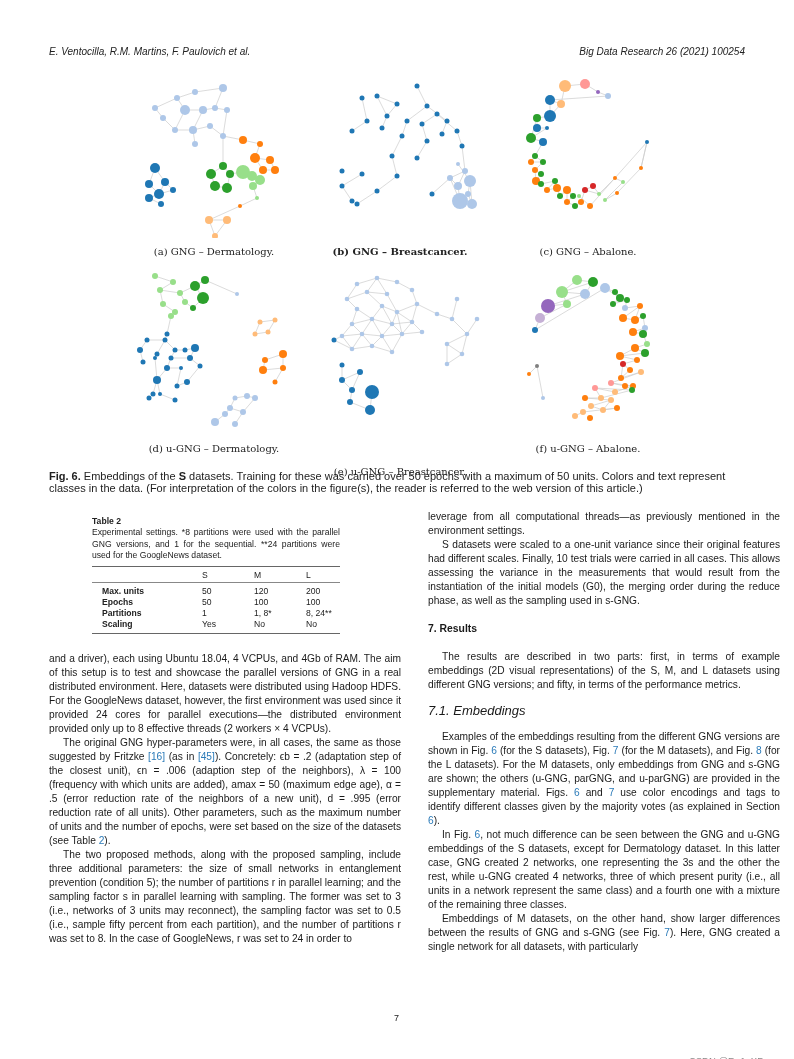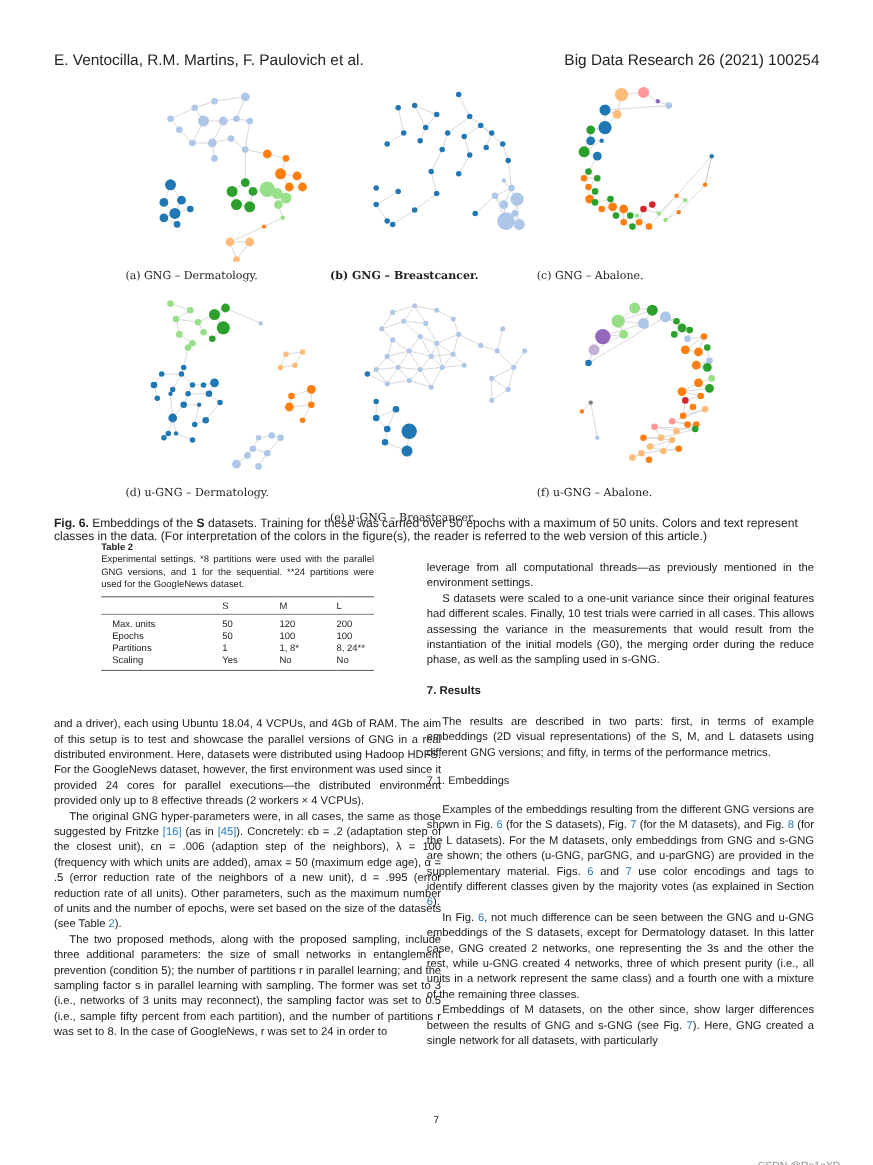--- a/index.html
+++ b/index.html
@@ -1,51 +1,51 @@
 <!DOCTYPE html>
 <html><head>
 <meta charset="utf-8">
 <style>
   html, body { margin: 0; padding: 0; background: #fff; }
   body { width: 794px; height: 1059px; position: relative; overflow: hidden;
          font-family: "Liberation Sans", sans-serif; color: #111; }
-  .running-head { position: absolute; top: 46px; font-size: 14px; color: #222; text-align: center; }
+  .running-head { position: absolute; top: 46px; font-size: 10px; font-style: italic; color: #222; text-align: center; }
   .rh-left { left: 49px; }
   .rh-right { right: 49px; }
 
   .fig-panel { position: absolute; width: 170px; height: 160px; }
   .fig-panel svg { width: 170px; height: 160px; display: block; }
-  .subcap { position: absolute; width: 200px; text-align: left;
+  .subcap { position: absolute; width: 200px; text-align: center;
             font-family: "DejaVu Serif", serif; font-size: 10px; color: #222; }
 
   .fig-caption { position: absolute; left: 49px; top: 470px; width: 700px;
                  font-size: 11px; line-height: 12px; color: #222; }
   .fig-caption b { font-weight: bold; }
 
-  .table-block { position: absolute; left: 92px; top: 491px; width: 248px; font-size: 8.6px; color: #222; }
+  .table-block { position: absolute; left: 92px; top: 515px; width: 248px; font-size: 8.6px; color: #222; }
   .table-title { font-weight: bold; line-height: 12px; }
   .table-desc { line-height: 11.6px; text-align: justify; }
   table.settings { width: 100%; border-collapse: collapse; margin-top: 4px;
                    border-top: 1px solid #666; border-bottom: 1px solid #666; }
   table.settings th { font-weight: normal; text-align: left; padding: 3px 0 2px 0; border-bottom: 1px solid #888; }
   table.settings td { padding: 0; line-height: 11px; }
   table.settings tr.first td { padding-top: 3px; }
   table.settings tr.last td { padding-bottom: 3px; }
-  table.settings .c0 { padding-left: 10px; width: 100px; }
+  table.settings .c0 { padding-left: 10px; width: 100px; font-weight: bold; }
   table.settings .c1 { width: 52px; }
   table.settings .c2 { width: 52px; }
 
   .col { position: absolute; width: 352px; font-size: 10.2px; line-height: 14px; color: #1a1a1a; text-align: justify; }
   .col p { margin: 0; text-indent: 14px; }
   .col p.noindent { text-indent: 0; }
   .col-left { left: 49px; top: 652px; }
-  .col-right { left: 388px; top: 510px; }
+  .col-right { left: 428px; top: 510px; }
   .ref { color: #2a7ab8; }
   .sec-head { font-weight: bold; font-size: 10.4px; margin: 14px 0 14px 0; }
-  .subsec-head { font-size: 10px; margin: 12px 0 12px 0; }
+  .subsec-head { font-style: italic; font-size: 13px; margin: 12px 0 12px 0; }
 
   .page-num { position: absolute; top: 1013px; left: 394px; font-size: 9px; color: #222; }
   .watermark { position: absolute; top: 1055px; right: 30px; font-size: 9.5px; color: #888; }
 </style>
 </head>
 <body>
 
 <div class="running-head rh-left">E. Ventocilla, R.M. Martins, F. Paulovich et al.</div>
 <div class="running-head rh-right">Big Data Research 26 (2021) 100254</div>
 
@@ -689,17 +689,17 @@
 </div>
 
 <div class="col col-right">
   <p class="noindent">leverage from all computational threads—as previously mentioned in the environment settings.</p>
   <p>S datasets were scaled to a one-unit variance since their original features had different scales. Finally, 10 test trials were carried in all cases. This allows assessing the variance in the measurements that would result from the instantiation of the initial models (G0), the merging order during the reduce phase, as well as the sampling used in s-GNG.</p>
   <div class="sec-head">7. Results</div>
   <p>The results are described in two parts: first, in terms of example embeddings (2D visual representations) of the S, M, and L datasets using different GNG versions; and fifty, in terms of the performance metrics.</p>
   <div class="subsec-head">7.1. Embeddings</div>
   <p><span>Examples of the embeddings resulting from the different GNG versions are shown in Fig. </span><a class="ref">6</a><span> (for the S datasets), Fig. </span><a class="ref">7</a><span> (for the M datasets), and Fig. </span><a class="ref">8</a><span> (for the L datasets). For the M datasets, only embeddings from GNG and s-GNG are shown; the others (u-GNG, parGNG, and u-parGNG) are provided in the supplementary material. Figs. </span><a class="ref">6</a><span> and </span><a class="ref">7</a><span> use color encodings and tags to identify different classes given by the majority votes (as explained in Section </span><a class="ref">6</a><span>).</span></p>
   <p><span>In Fig. </span><a class="ref">6</a><span>, not much difference can be seen between the GNG and u-GNG embeddings of the S datasets, except for Dermatology dataset. In this latter case, GNG created 2 networks, one representing the 3s and the other the rest, while u-GNG created 4 networks, three of which present purity (i.e., all units in a network represent the same class) and a fourth one with a mixture of the remaining three classes.</span></p>
-  <p><span>Embeddings of M datasets, on the other since, show larger differences between the results of GNG and s-GNG (see Fig. </span><a class="ref">7</a><span>). Here, GNG created a single network for all datasets, with particularly</span></p>
+  <p><span>Embeddings of M datasets, on the other hand, show larger differences between the results of GNG and s-GNG (see Fig. </span><a class="ref">7</a><span>). Here, GNG created a single network for all datasets, with particularly</span></p>
 </div>
 
 <div class="page-num">7</div>
 <div class="watermark">CSDN @Re1aXD</div>
 
 </body></html>

